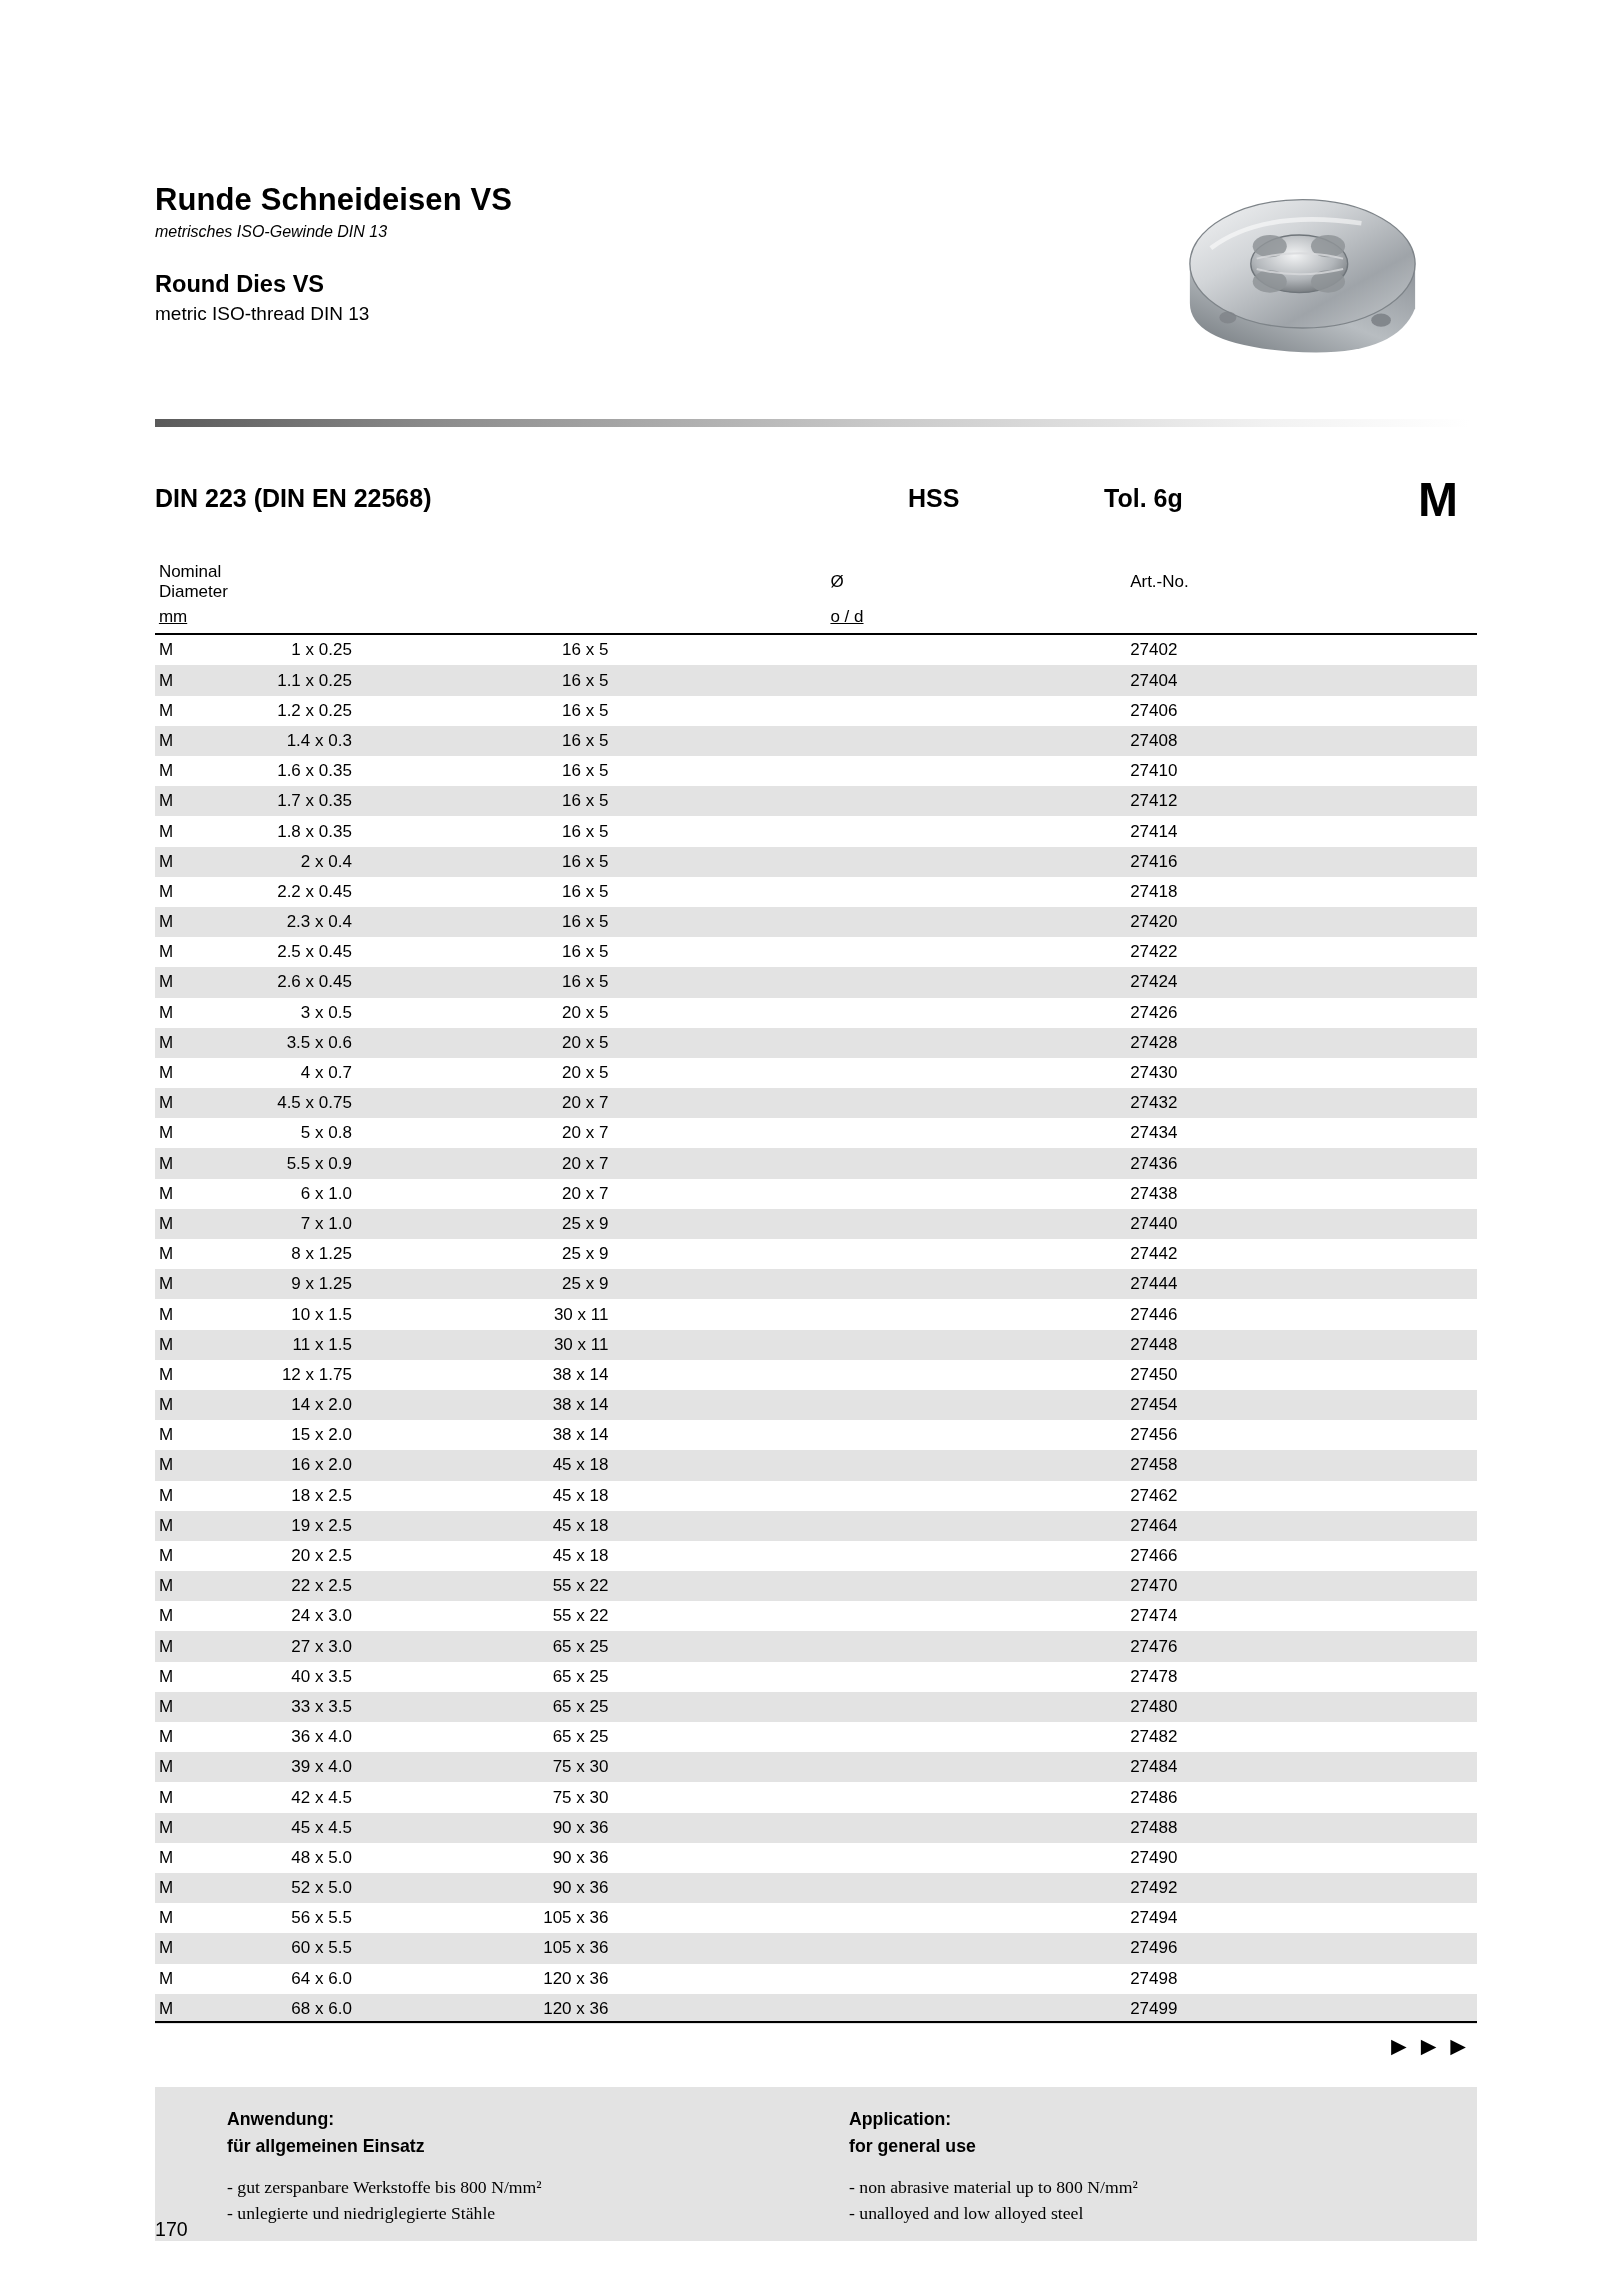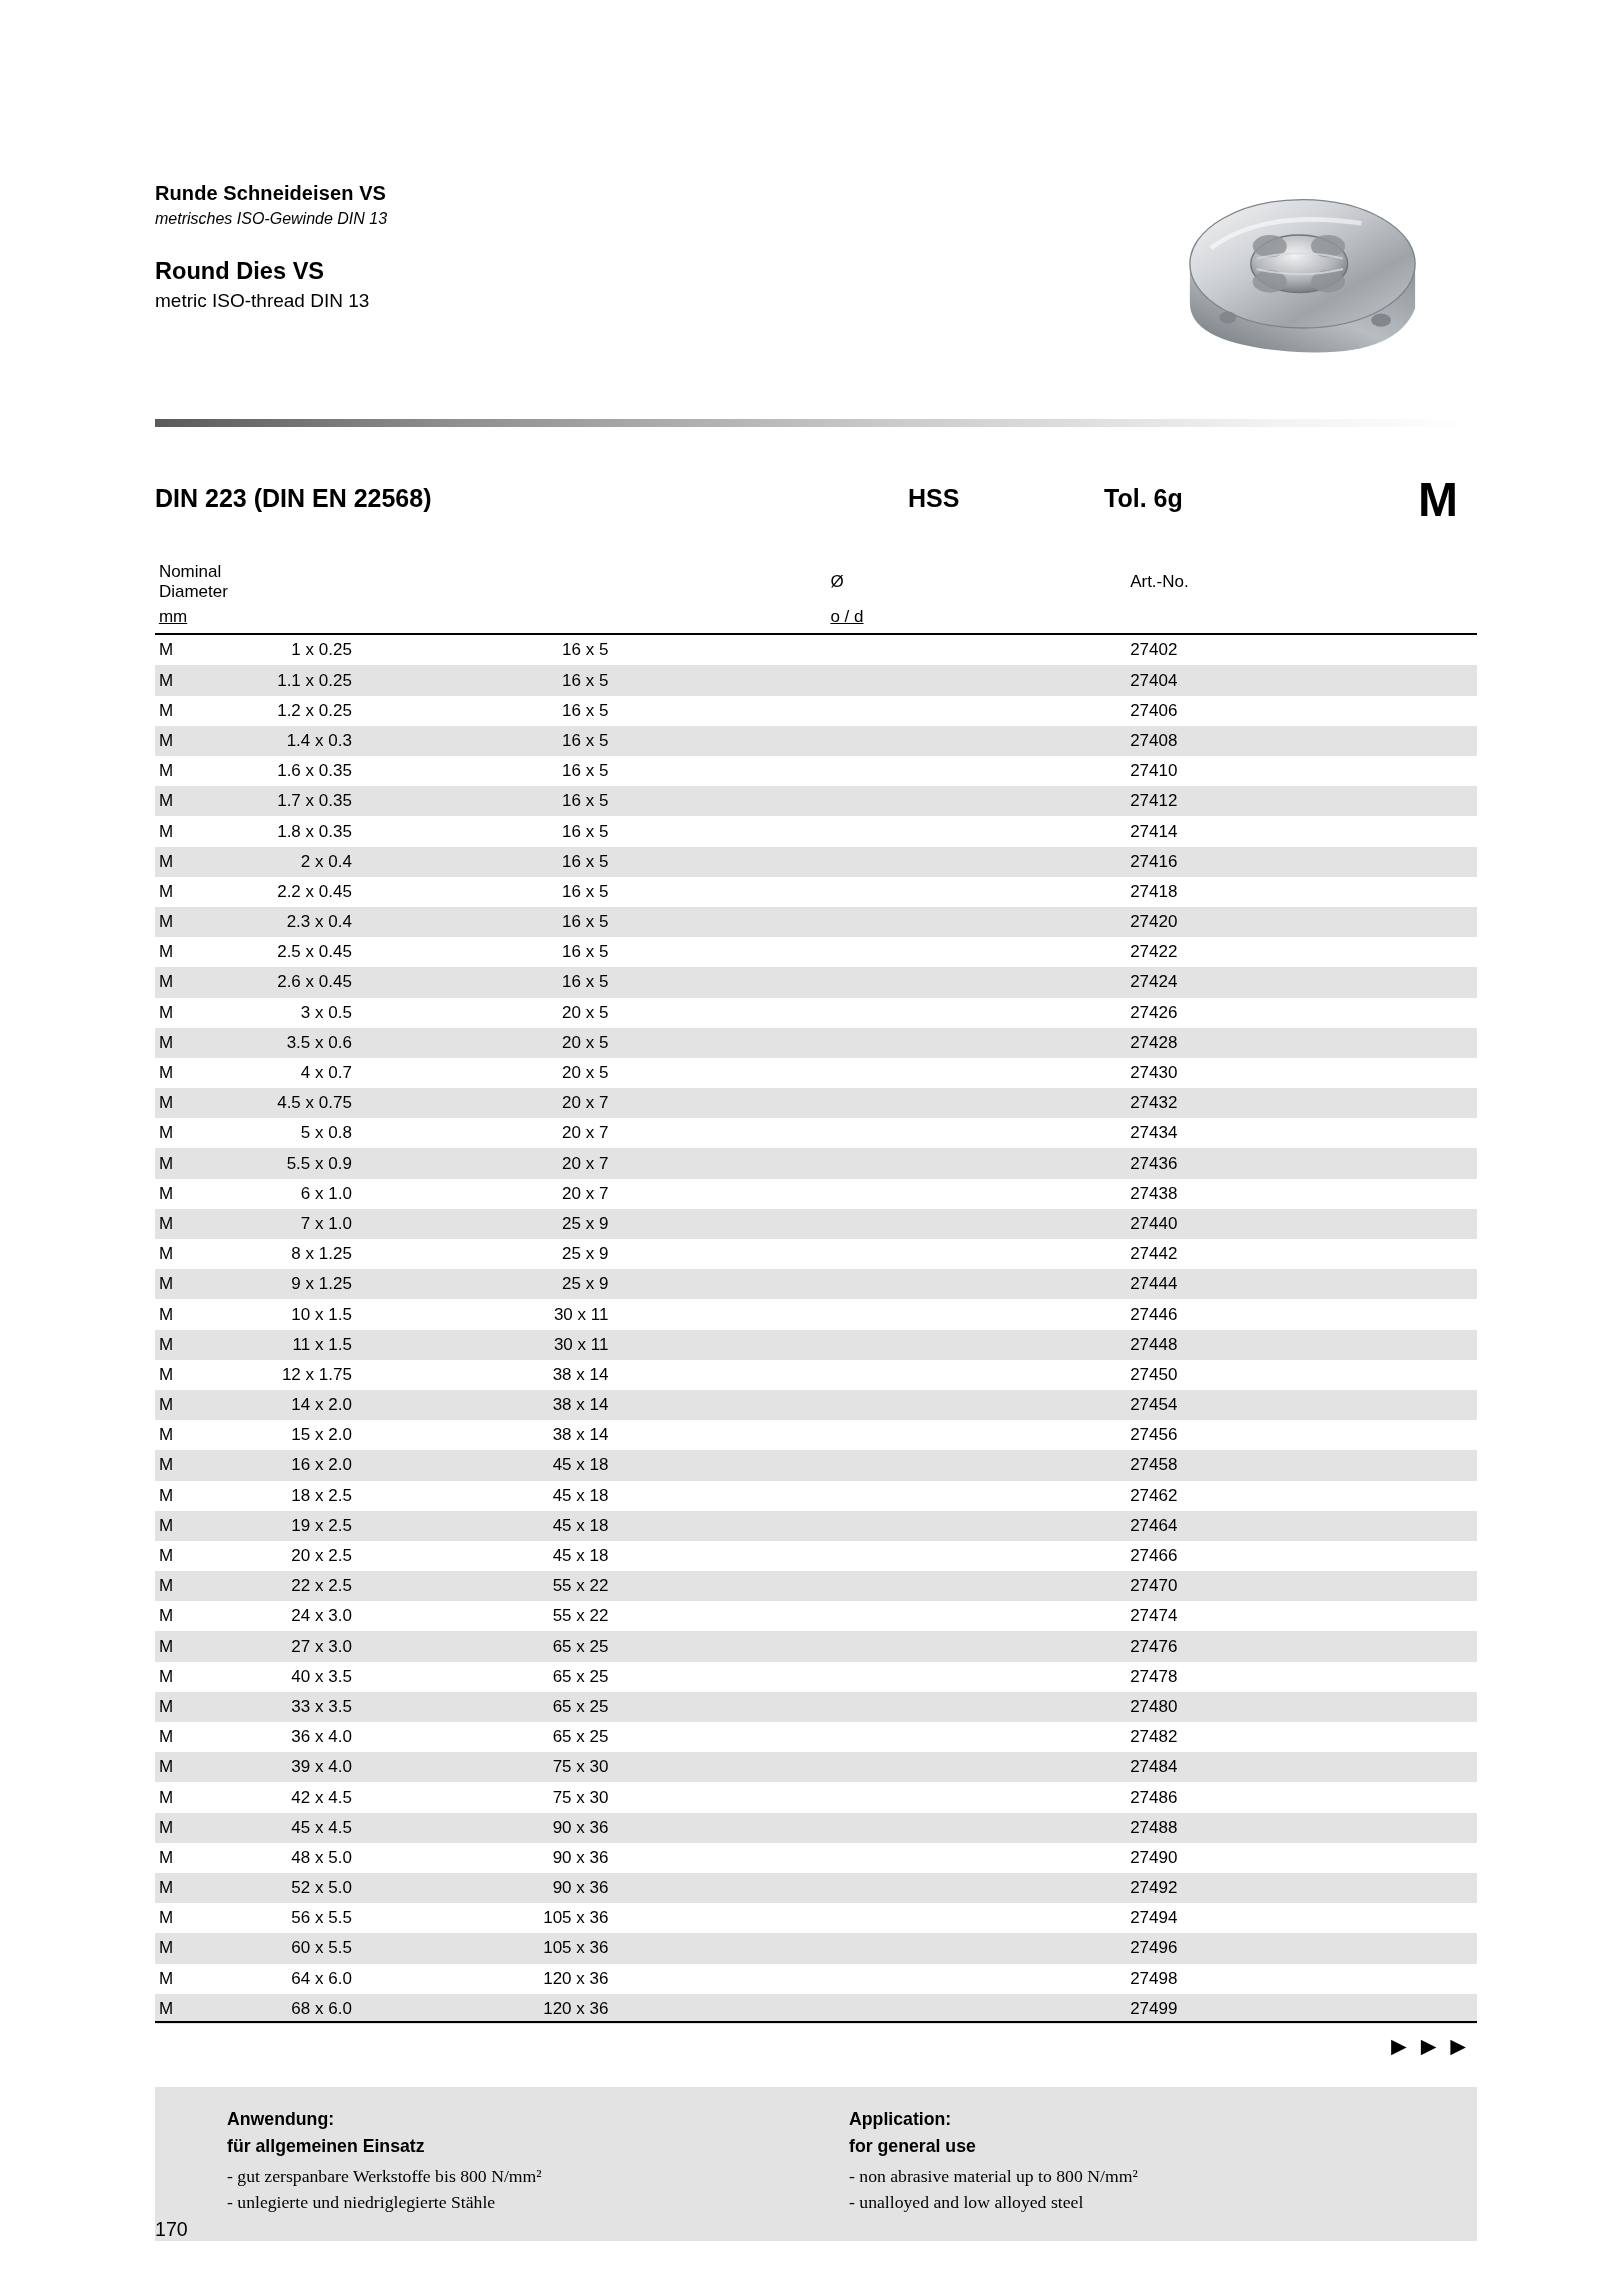--- a/index.html
+++ b/index.html
@@ -100,21 +100,21 @@
   .logo-squares span:nth-child(3) { left: 182px; }
 
   
   .title-block {
     position: absolute;
     left: 155px;
     top: 182px;
     width: 851px;
   }
   .title-de {
-    font-size: 20px;
+    font-size: 31px;
     font-weight: bold;
     margin: 0 0 5.2px 0;
     letter-spacing: 0.1px;
   }
   .subtitle-de {
     font-size: 16px;
     margin: 0 0 30px 0;
     font-style: italic;
   }
   .title-en {
@@ -254,21 +254,21 @@
     box-sizing: border-box;
   }
   .app-col {
     position: absolute;
     font-size: 17.7px;
     line-height: 1.42;
   }
   .app-col.left  { left: 72px;  top: 19.6px; width: 589px; }
   .app-col.right { left: 694px; top: 19.6px; width: 589px; }
   .app-col .hd   { font-weight: bold; margin-bottom: 2.6px; }
-  .app-col .sub  { font-weight: bold; margin-bottom: 5px; }
+  .app-col .sub  { font-weight: bold; margin-bottom: 16px; }
   .app-col .li   { margin: 0; font-family: Liberation Serif, serif; }
 
   
   .page-number {
     position: absolute;
     left: 155px;
     top: 2218px;
     font-size: 19.6px;
   }
 </style>

